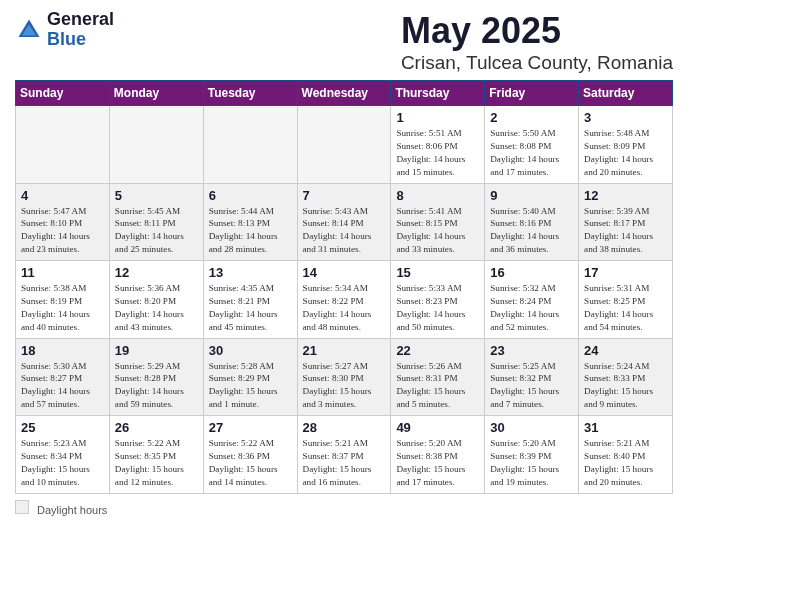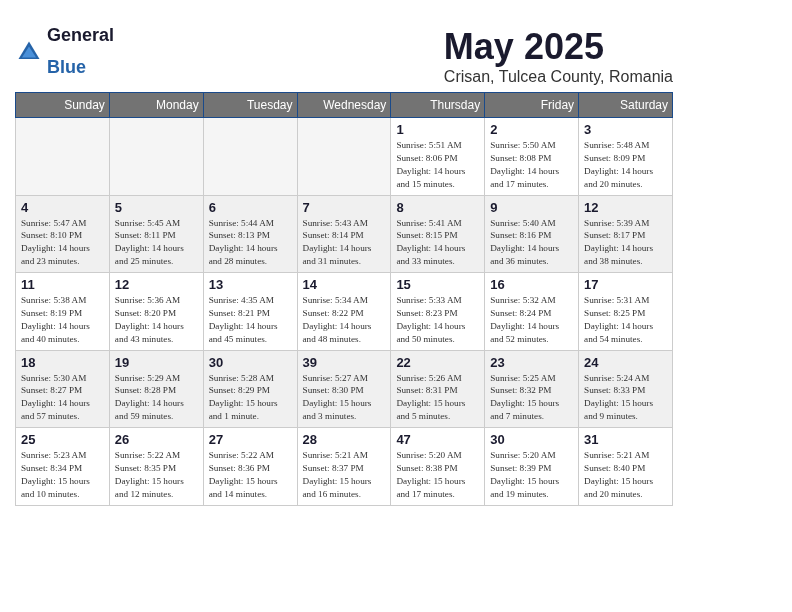--- a/index.html
+++ b/index.html
@@ -6,21 +6,21 @@
     body {
       font-family: Arial, sans-serif;
       background: #fff;
       width: 792px;
       min-height: 612px;
       overflow: hidden;
     }
     .page {
       width: 688px;
       background: #fff;
-      padding: 26px 15px 10px 15px;
+      padding: 10px 15px 10px 15px;
     }
     .header {
       display: flex;
       justify-content: space-between;
       align-items: flex-start;
       margin-bottom: 6px;
     }
     .logo {
       display: flex;
       align-items: center;
@@ -32,50 +32,49 @@
     }
     .logo-general {
       font-size: 18px;
       font-weight: bold;
       color: #1a1a2e;
     }
     .logo-blue {
       font-size: 18px;
       font-weight: bold;
       color: #2563a8;
-      margin-top: 12px;
     }
     .logo-icon {
       width: 28px;
       height: 28px;
       margin-right: 4px;
     }
     .title-area {
       text-align: left;
     }
     .month-title {
       font-size: 36px;
       font-weight: bold;
       color: #1a1a2e;
     }
     .subtitle {
-      font-size: 16px;
+      font-size: 19px;
       color: #333;
     }
     .calendar {
       width: 100%;
       border-collapse: collapse;
     }
     .calendar th {
-      background: #737373;
+      background: #701a75;
       color: #fff;
       font-size: 12px;
-      font-weight: normal;
+      font-weight: bold;
       padding: 5px 4px;
-      text-align: right;
+      text-align: left;
       border: 1px solid #1a4a8a;
     }
     .calendar td {
       vertical-align: top;
       border: 1px solid #ccc;
       padding: 4px 5px;
       font-size: 9.5px;
       color: #333;
       width: calc(100% / 7);
       min-height: 80px;
@@ -299,21 +298,21 @@
 and 59 minutes.</div>
           </td>
           <td class="shaded">
             <span class="day-number">30</span>
             <div class="day-info">Sunrise: 5:28 AM
 Sunset: 8:29 PM
 Daylight: 15 hours
 and 1 minute.</div>
           </td>
           <td class="shaded">
-            <span class="day-number">39</span>
+            <span class="day-number">21</span>
             <div class="day-info">Sunrise: 5:27 AM
 Sunset: 8:30 PM
 Daylight: 15 hours
 and 3 minutes.</div>
           </td>
           <td class="shaded">
             <span class="day-number">22</span>
             <div class="day-info">Sunrise: 5:26 AM
 Sunset: 8:31 PM
 Daylight: 15 hours
@@ -357,21 +356,21 @@
 and 14 minutes.</div>
           </td>
           <td>
             <span class="day-number">28</span>
             <div class="day-info">Sunrise: 5:21 AM
 Sunset: 8:37 PM
 Daylight: 15 hours
 and 16 minutes.</div>
           </td>
           <td>
-            <span class="day-number">47</span>
+            <span class="day-number">49</span>
             <div class="day-info">Sunrise: 5:20 AM
 Sunset: 8:38 PM
 Daylight: 15 hours
 and 17 minutes.</div>
           </td>
           <td>
             <span class="day-number">30</span>
             <div class="day-info">Sunrise: 5:20 AM
 Sunset: 8:39 PM
 Daylight: 15 hours
@@ -381,13 +380,17 @@
             <span class="day-number">31</span>
             <div class="day-info">Sunrise: 5:21 AM
 Sunset: 8:40 PM
 Daylight: 15 hours
 and 20 minutes.</div>
           </td>
         </tr>
       </tbody>
   </table>
 
+  <div class="footer-row">
+    <div class="footer-box"></div>
+    <span class="footer-note">Daylight hours</span>
+  </div>
 </div>
 
 </body></html>

